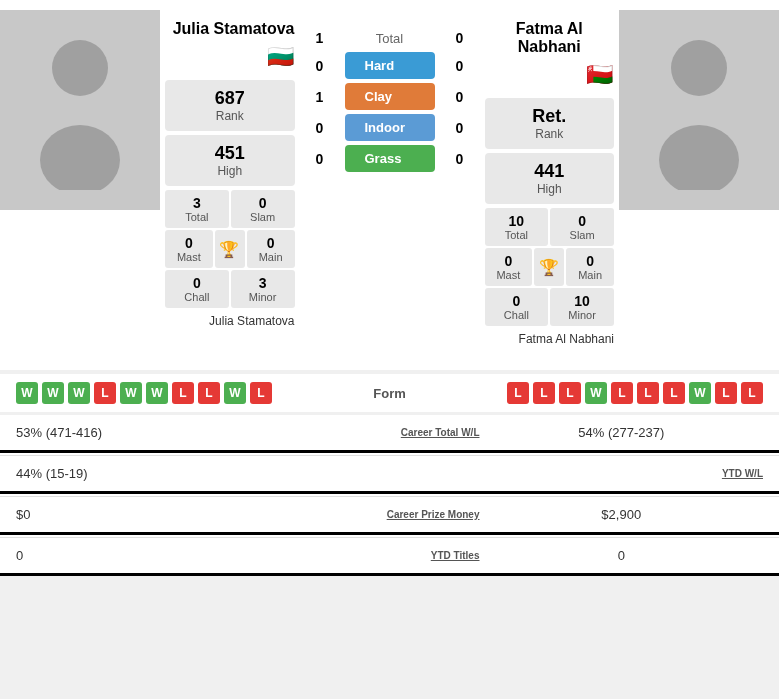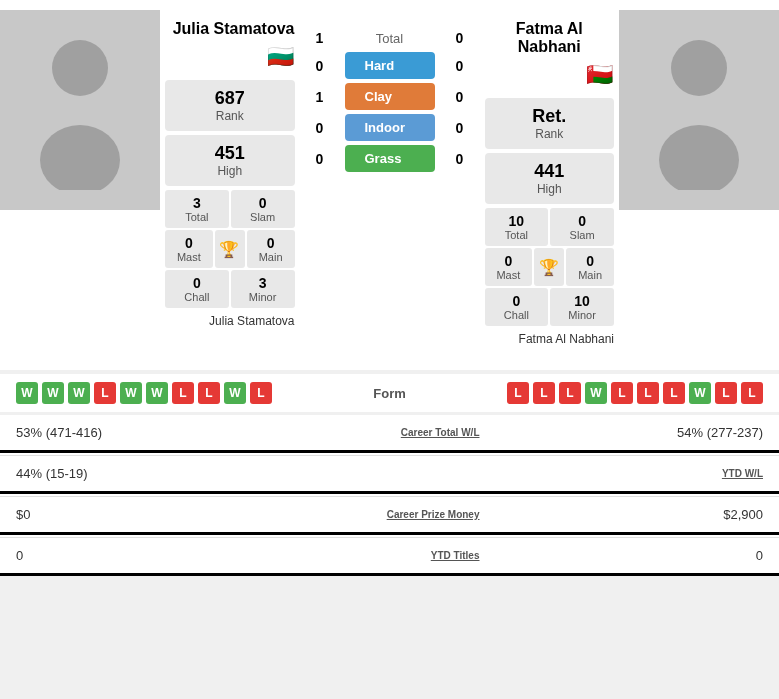--- a/index.html
+++ b/index.html
@@ -162,21 +162,21 @@
     .stat-row {
       display: flex;
       align-items: center;
       background: #fff;
       padding: 10px 16px;
       margin-bottom: 2px;
       border-bottom: 3px solid #000000;
     }
     .stat-left { flex: 1; text-align: left; font-size: 13px; color: #333; }
     .stat-center { width: 180px; text-align: right; font-size: 10px; font-weight: bold; color: #555; text-decoration: underline; }
-    .stat-right { flex: 1; text-align: right; font-size: 13px; color: #333; }
+    .stat-right { flex: 1; text-align: center; font-size: 13px; color: #333; }
     .stat-center-bold { font-weight: bold; }
 
     .bottom-section { background: #fff; }
 
     
     .divider { height: 1px; background: #e0e0e0; }
 
   </style>
 </head>
 <body>

